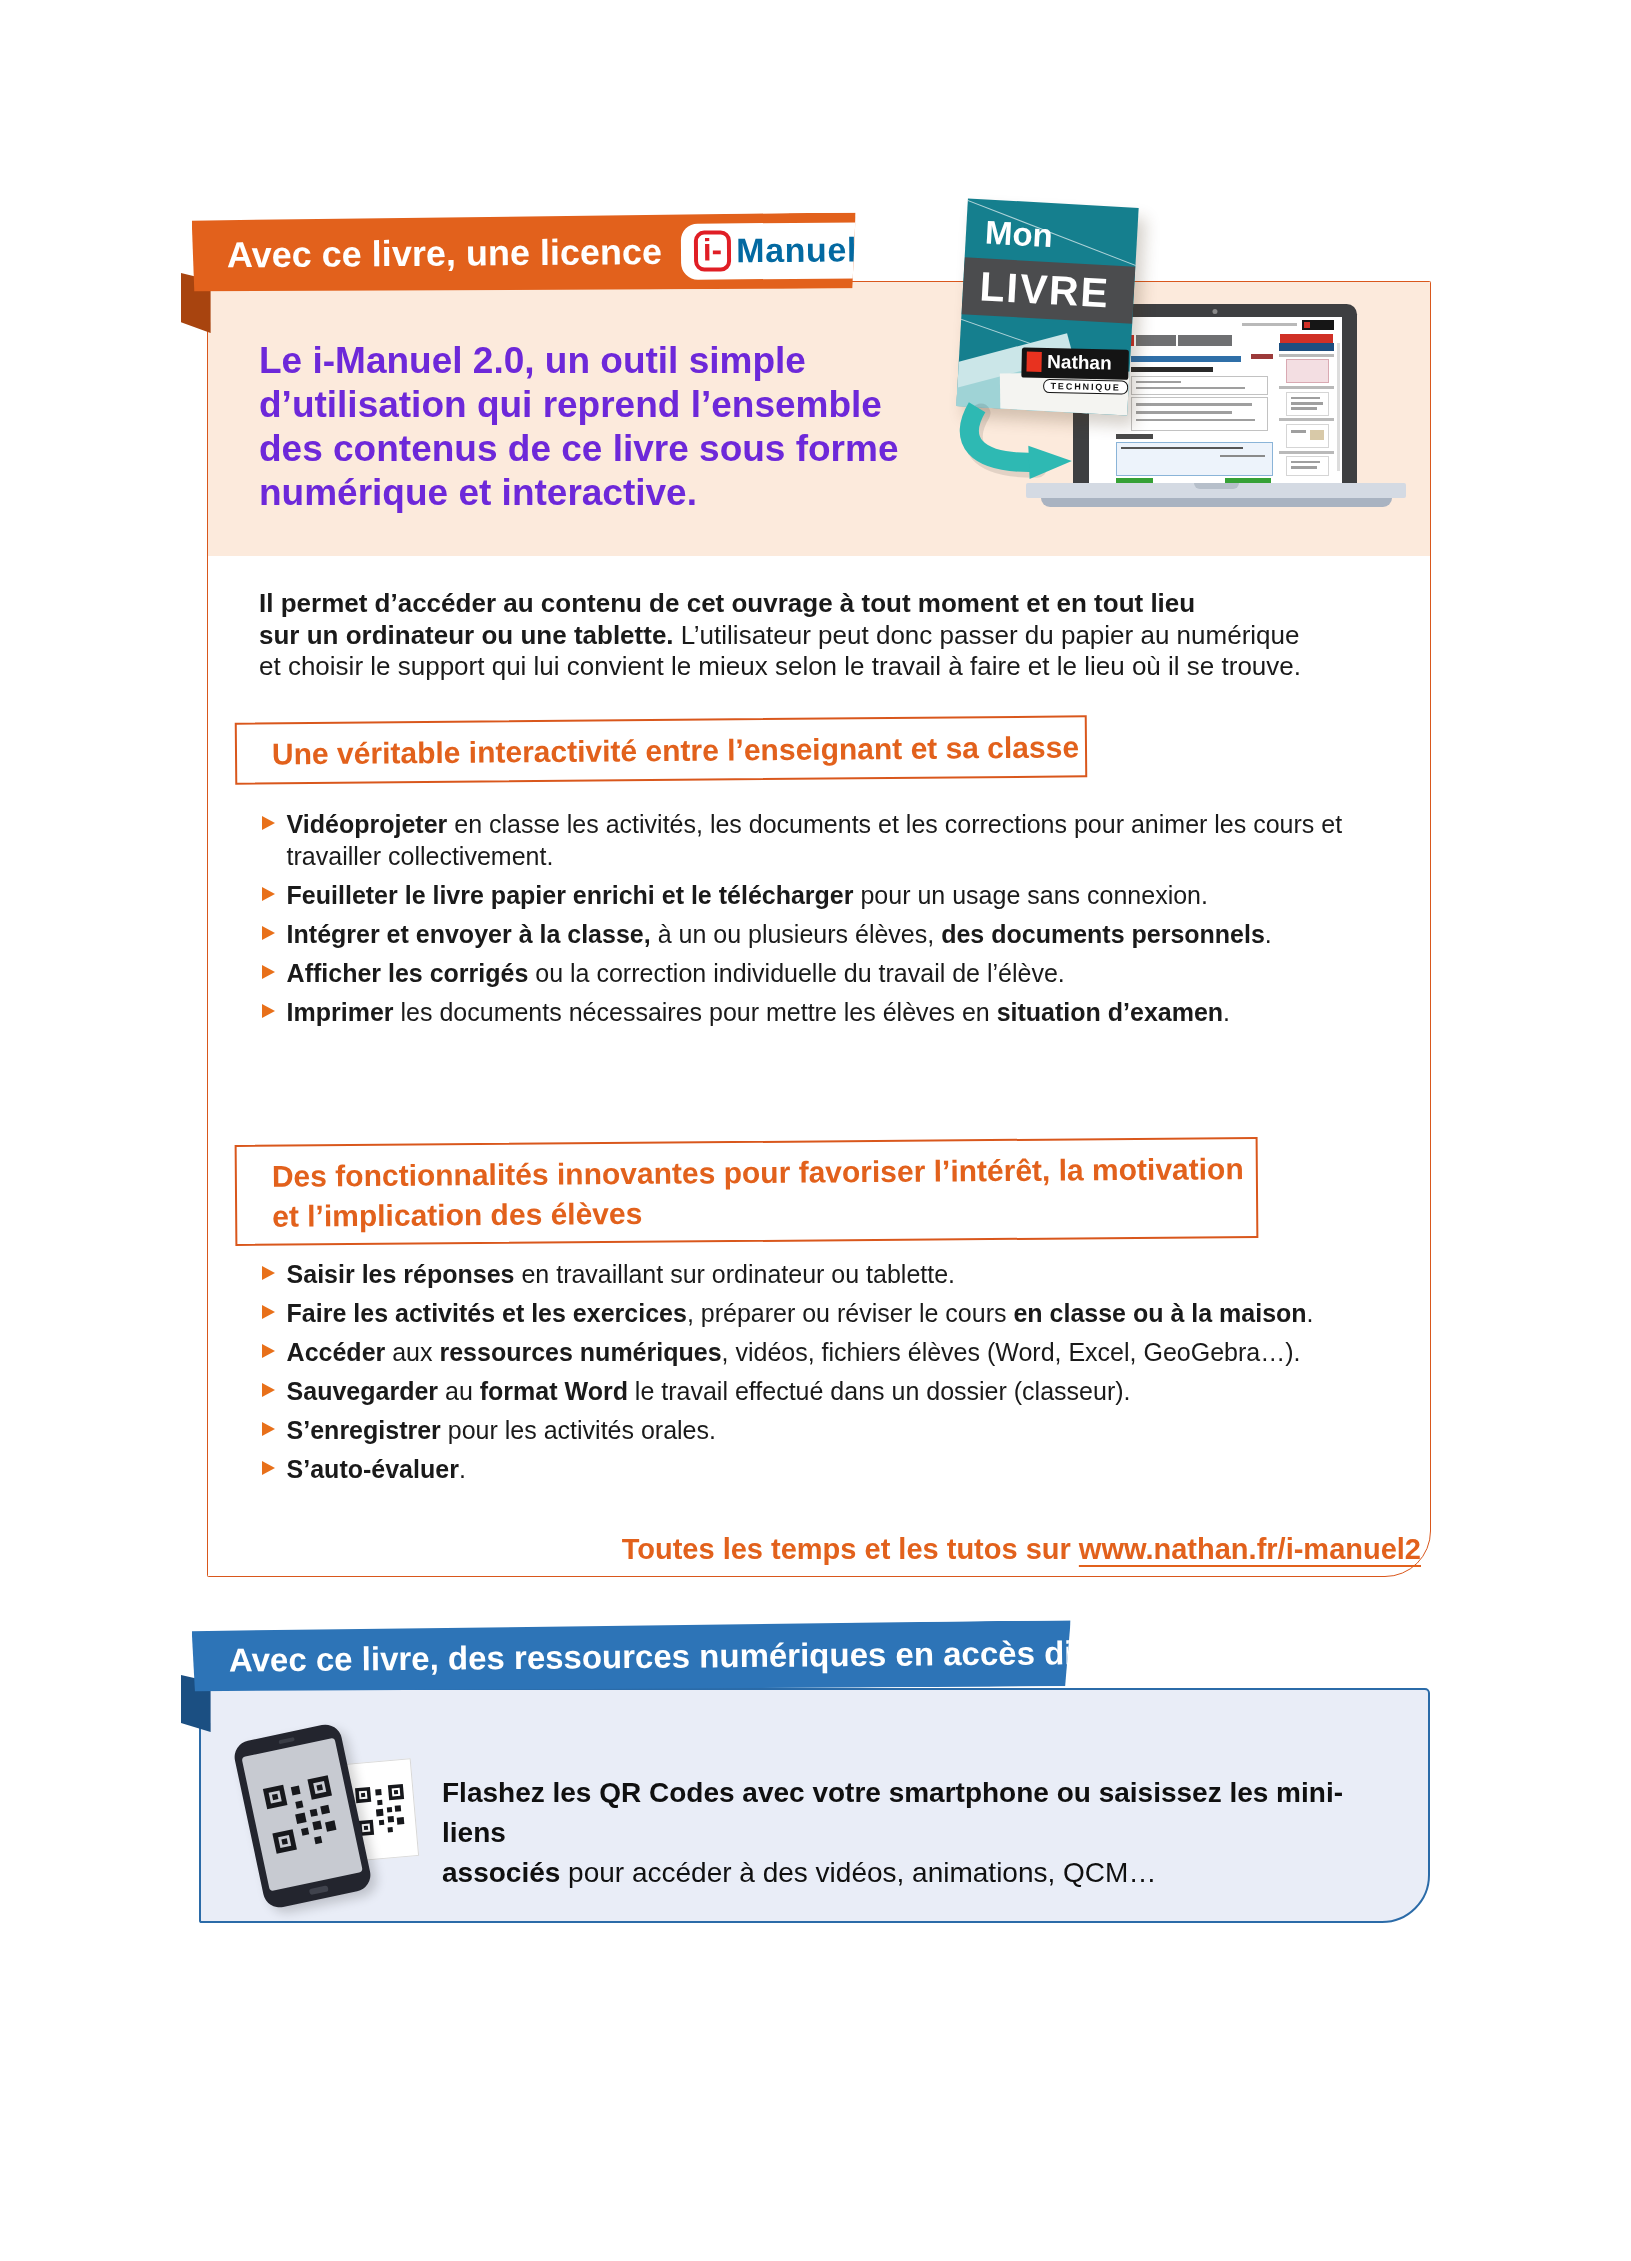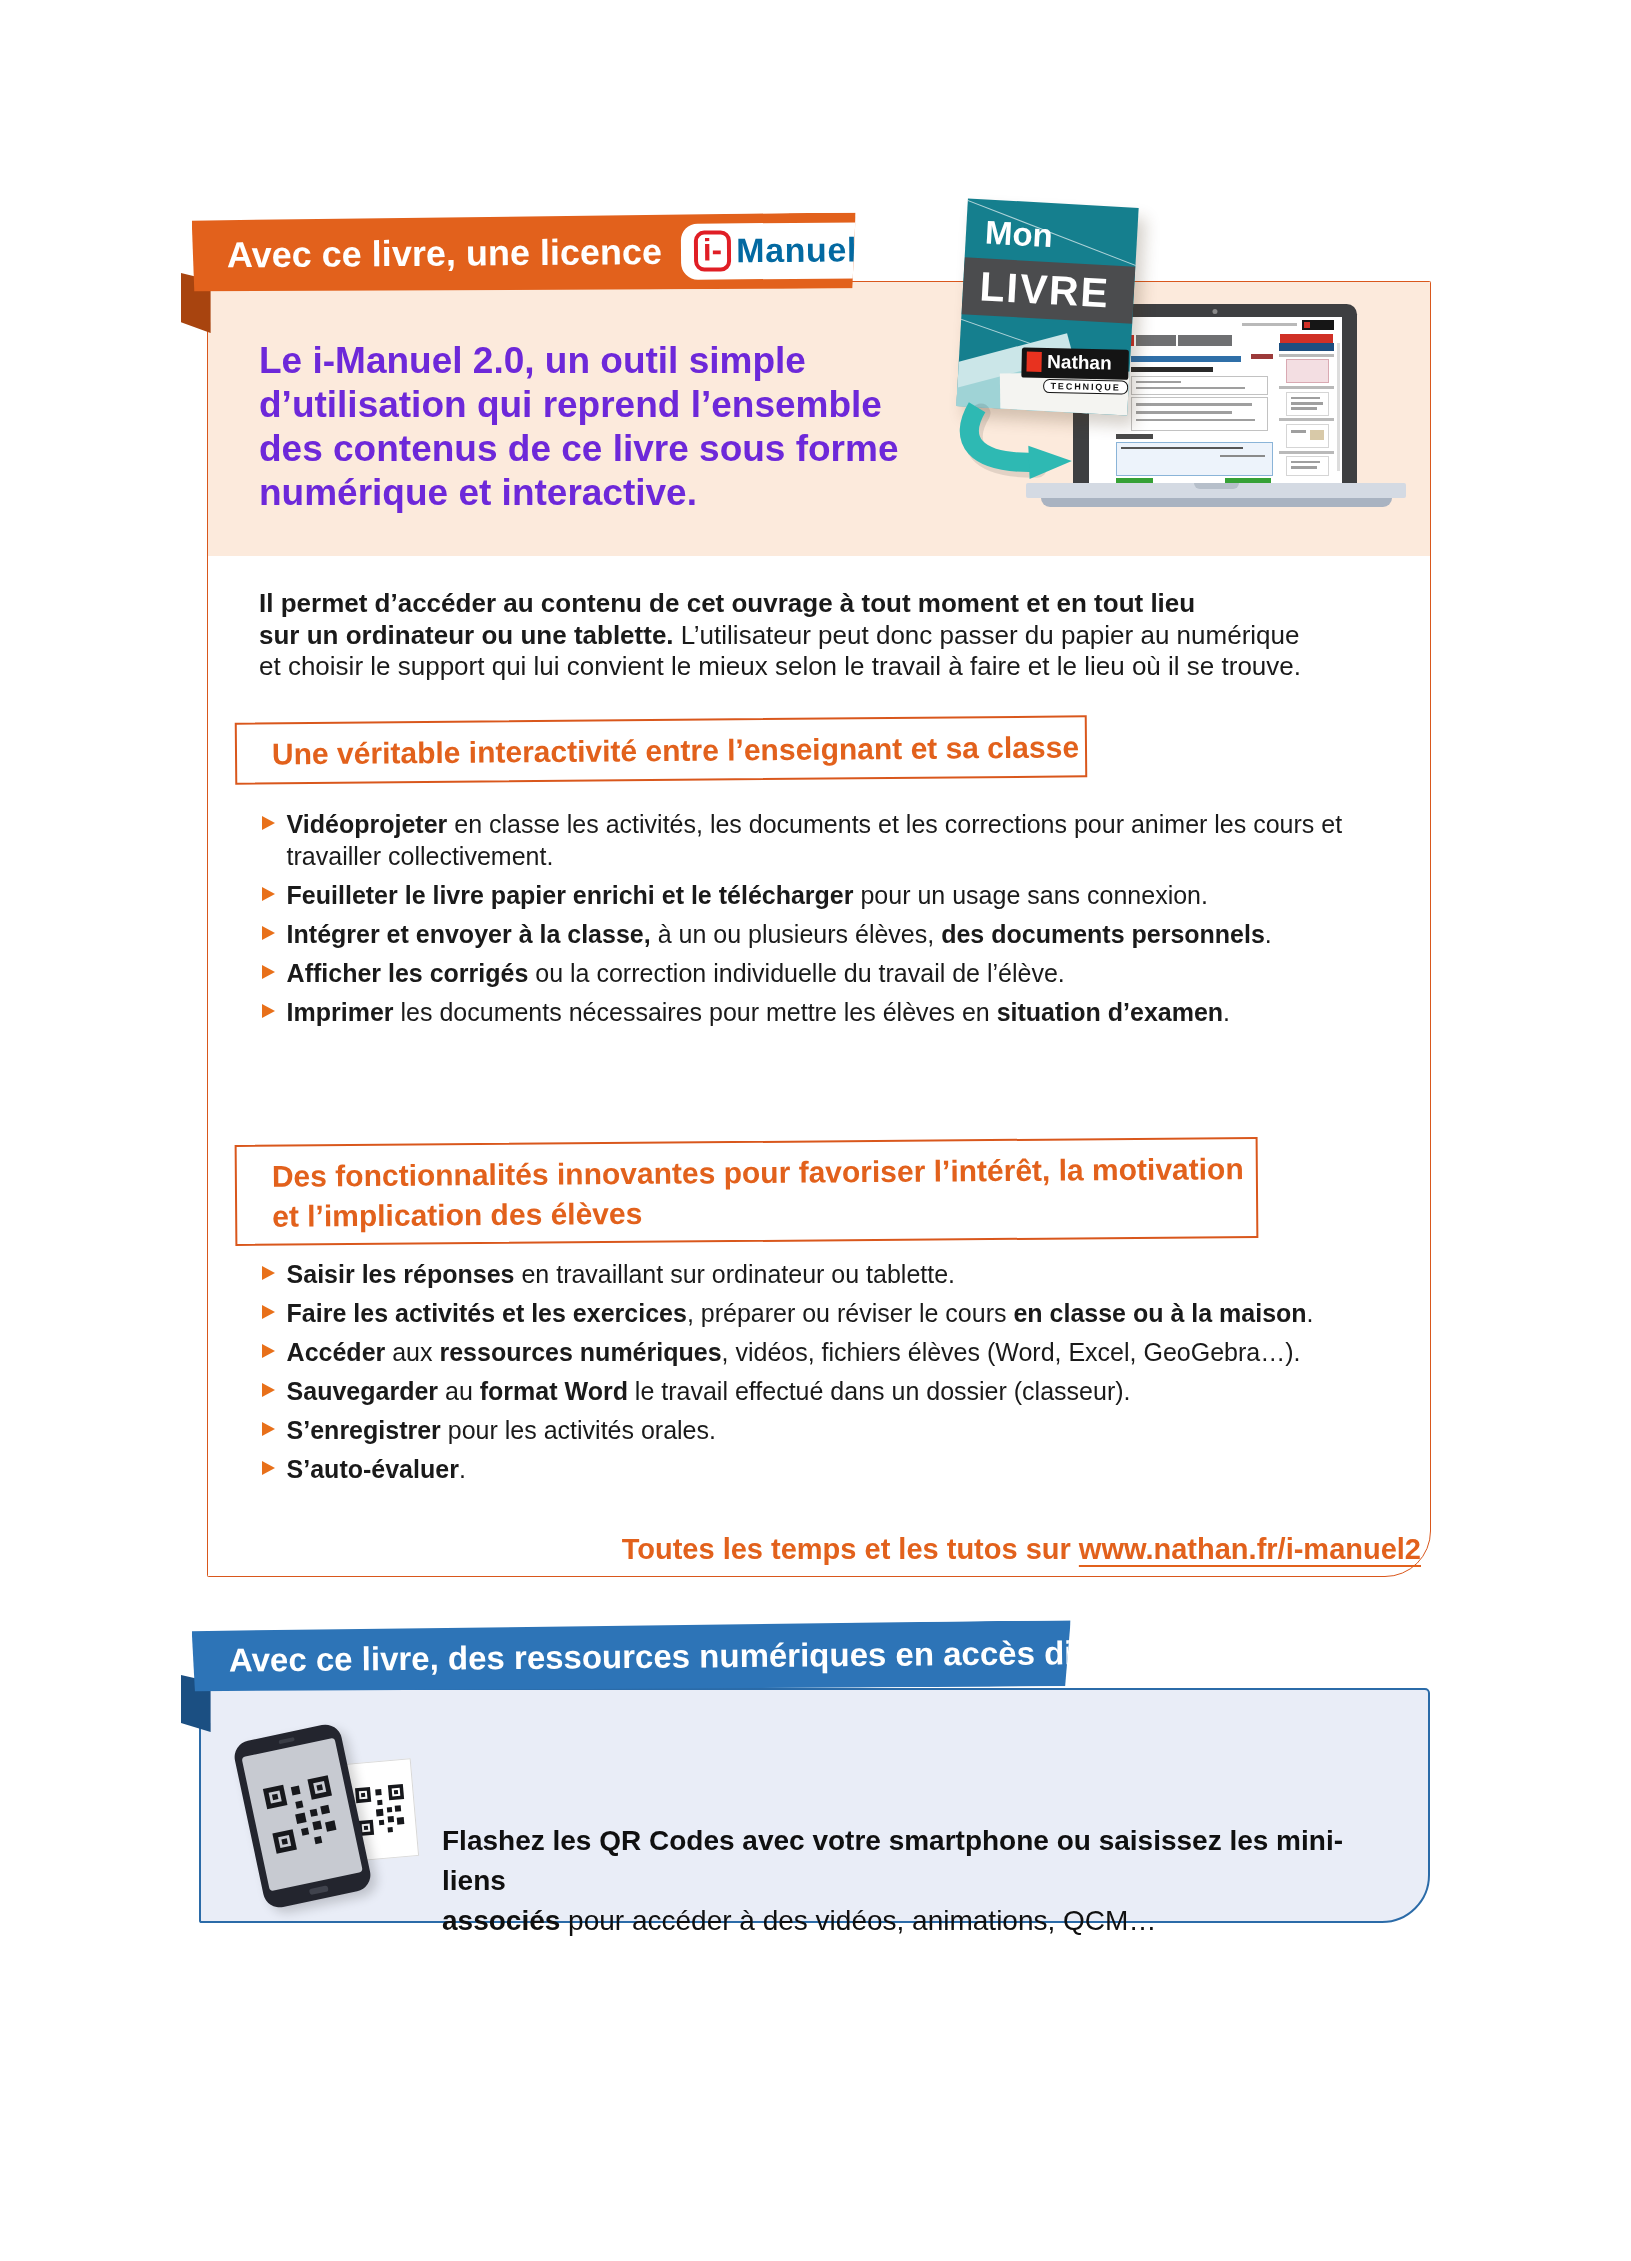--- a/index.html
+++ b/index.html
@@ -56,21 +56,21 @@
 
   
   .banner2-fold{left:181px;top:1675px;width:29.6px;height:57px;background:#1b4f82;z-index:3;
                 clip-path:polygon(0 0,100% 12%,100% 100%,0 84%);}
   .banner2{left:192px;top:1624px;width:879px;height:66px;background:#2d74b7;z-index:4;
            transform:rotate(-0.5deg);display:flex;align-items:center;padding-left:37px;
            clip-path:polygon(0 5%,100% 0,99.3% 100%,0.3% 96%);}
   .banner2-text{font-size:33px;font-weight:bold;color:#ffffff;white-space:nowrap;}
   .blue-box{left:199px;top:1688px;width:1231px;height:235px;background:#e9edf7;
             border:2.6px solid #2b6ba8;border-radius:2.6px 5.1px 48px 2.6px;z-index:2;}
-  .qr-text{left:442px;top:1773px;width:964px;font-size:28px;line-height:40px;color:#101010;z-index:5;margin-top:48px;}
+  .qr-text{left:442px;top:1773px;width:964px;font-size:28px;line-height:40px;color:#101010;z-index:5;}
 
   
   .qr-card{left:347px;top:1761px;width:68px;height:98px;background:#ffffff;
            border:1.3px solid #d8d8d8;transform:rotate(-5deg);z-index:4;display:flex;
            align-items:center;justify-content:center;}
   .phone{left:248px;top:1731px;width:109px;height:170px;background:#23252e;border-radius:16.7px;
          transform:rotate(-12deg);z-index:5;box-shadow:5.1px 6.4px 10.3px rgba(0,0,0,0.18);}
   .phone-screen{position:absolute;left:7px;right:7px;top:15.4px;bottom:18px;background:#c7cad1;
                 border-radius:3.9px;display:flex;align-items:center;justify-content:center;}
   .phone-dot{position:absolute;top:5.8px;left:50%;transform:translateX(-50%);width:16.7px;height:3.9px;

